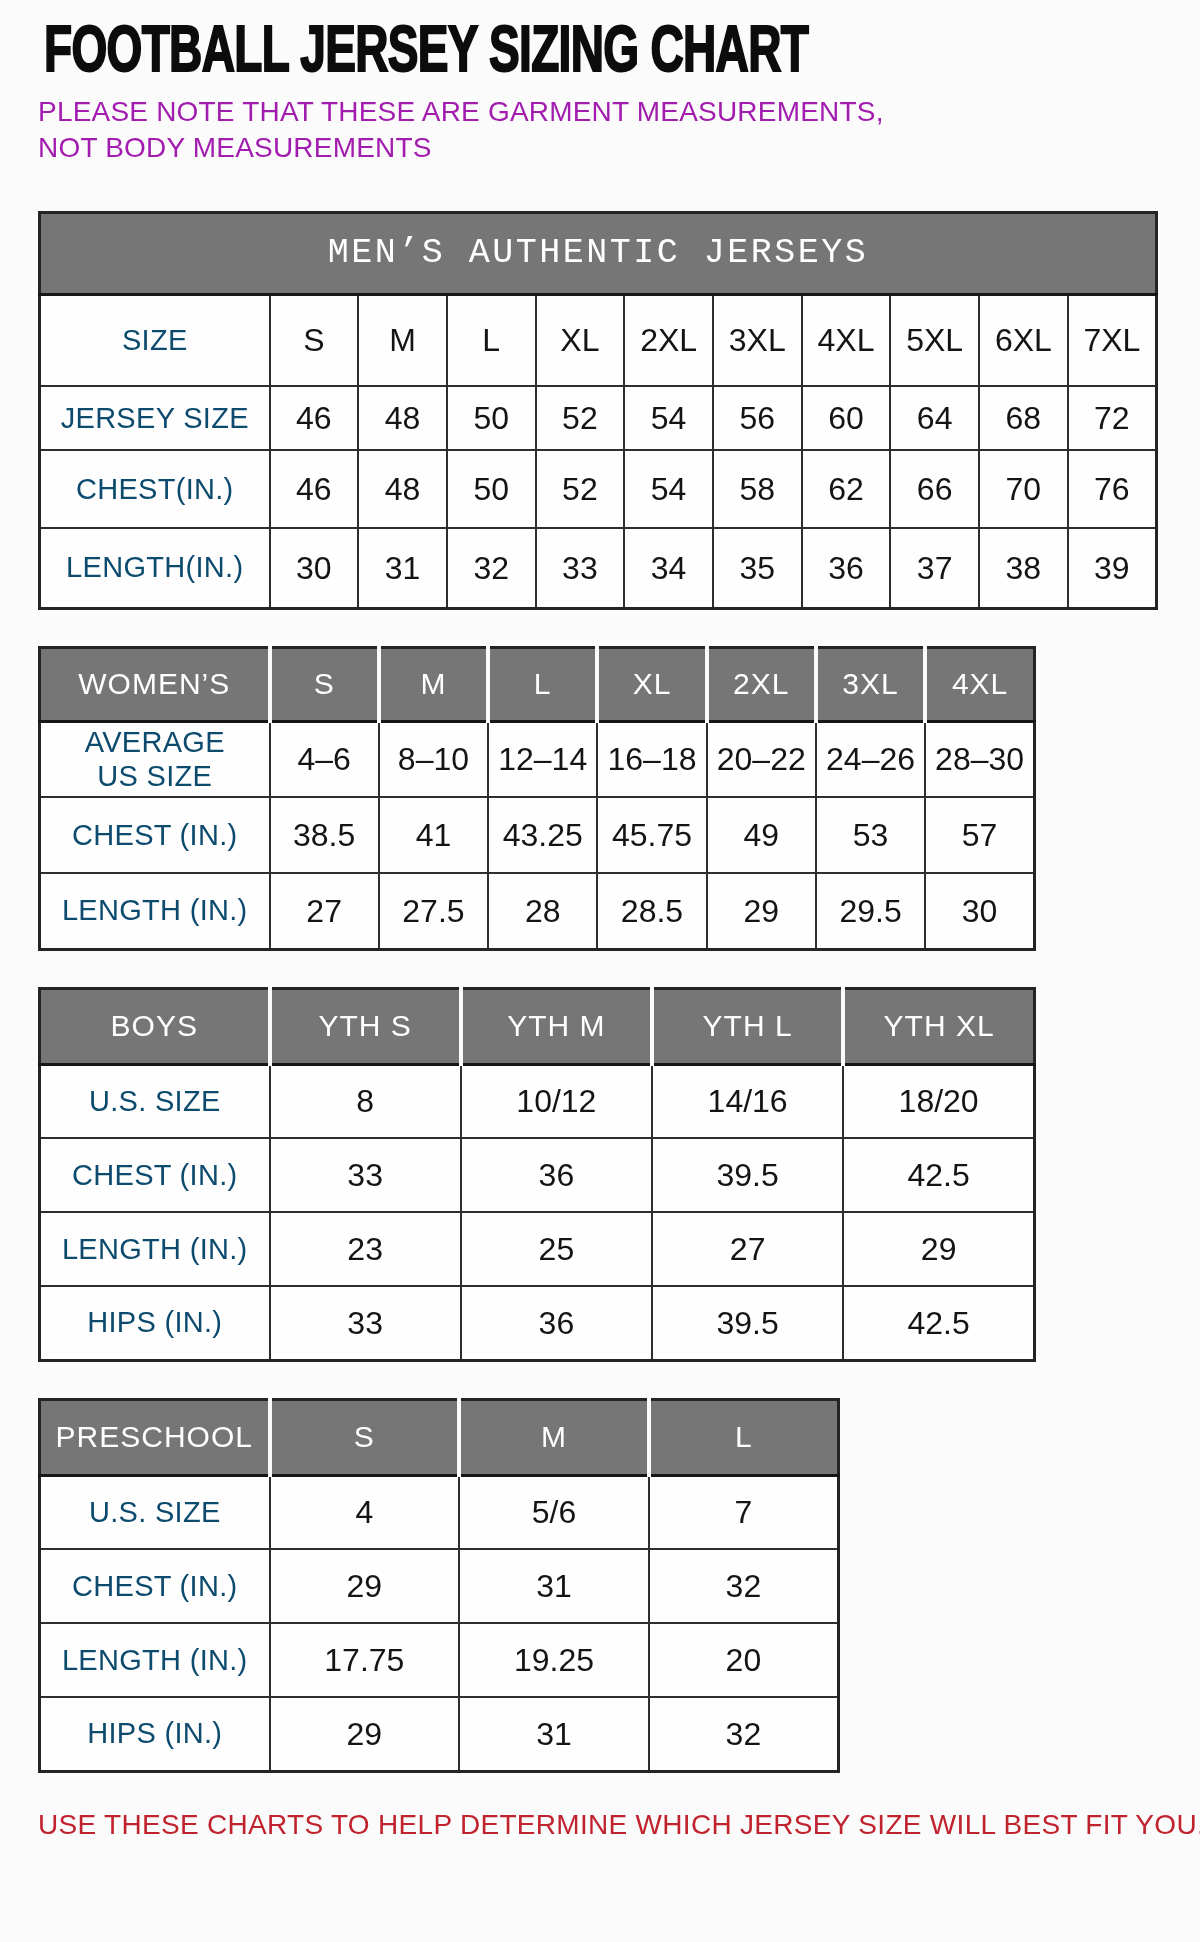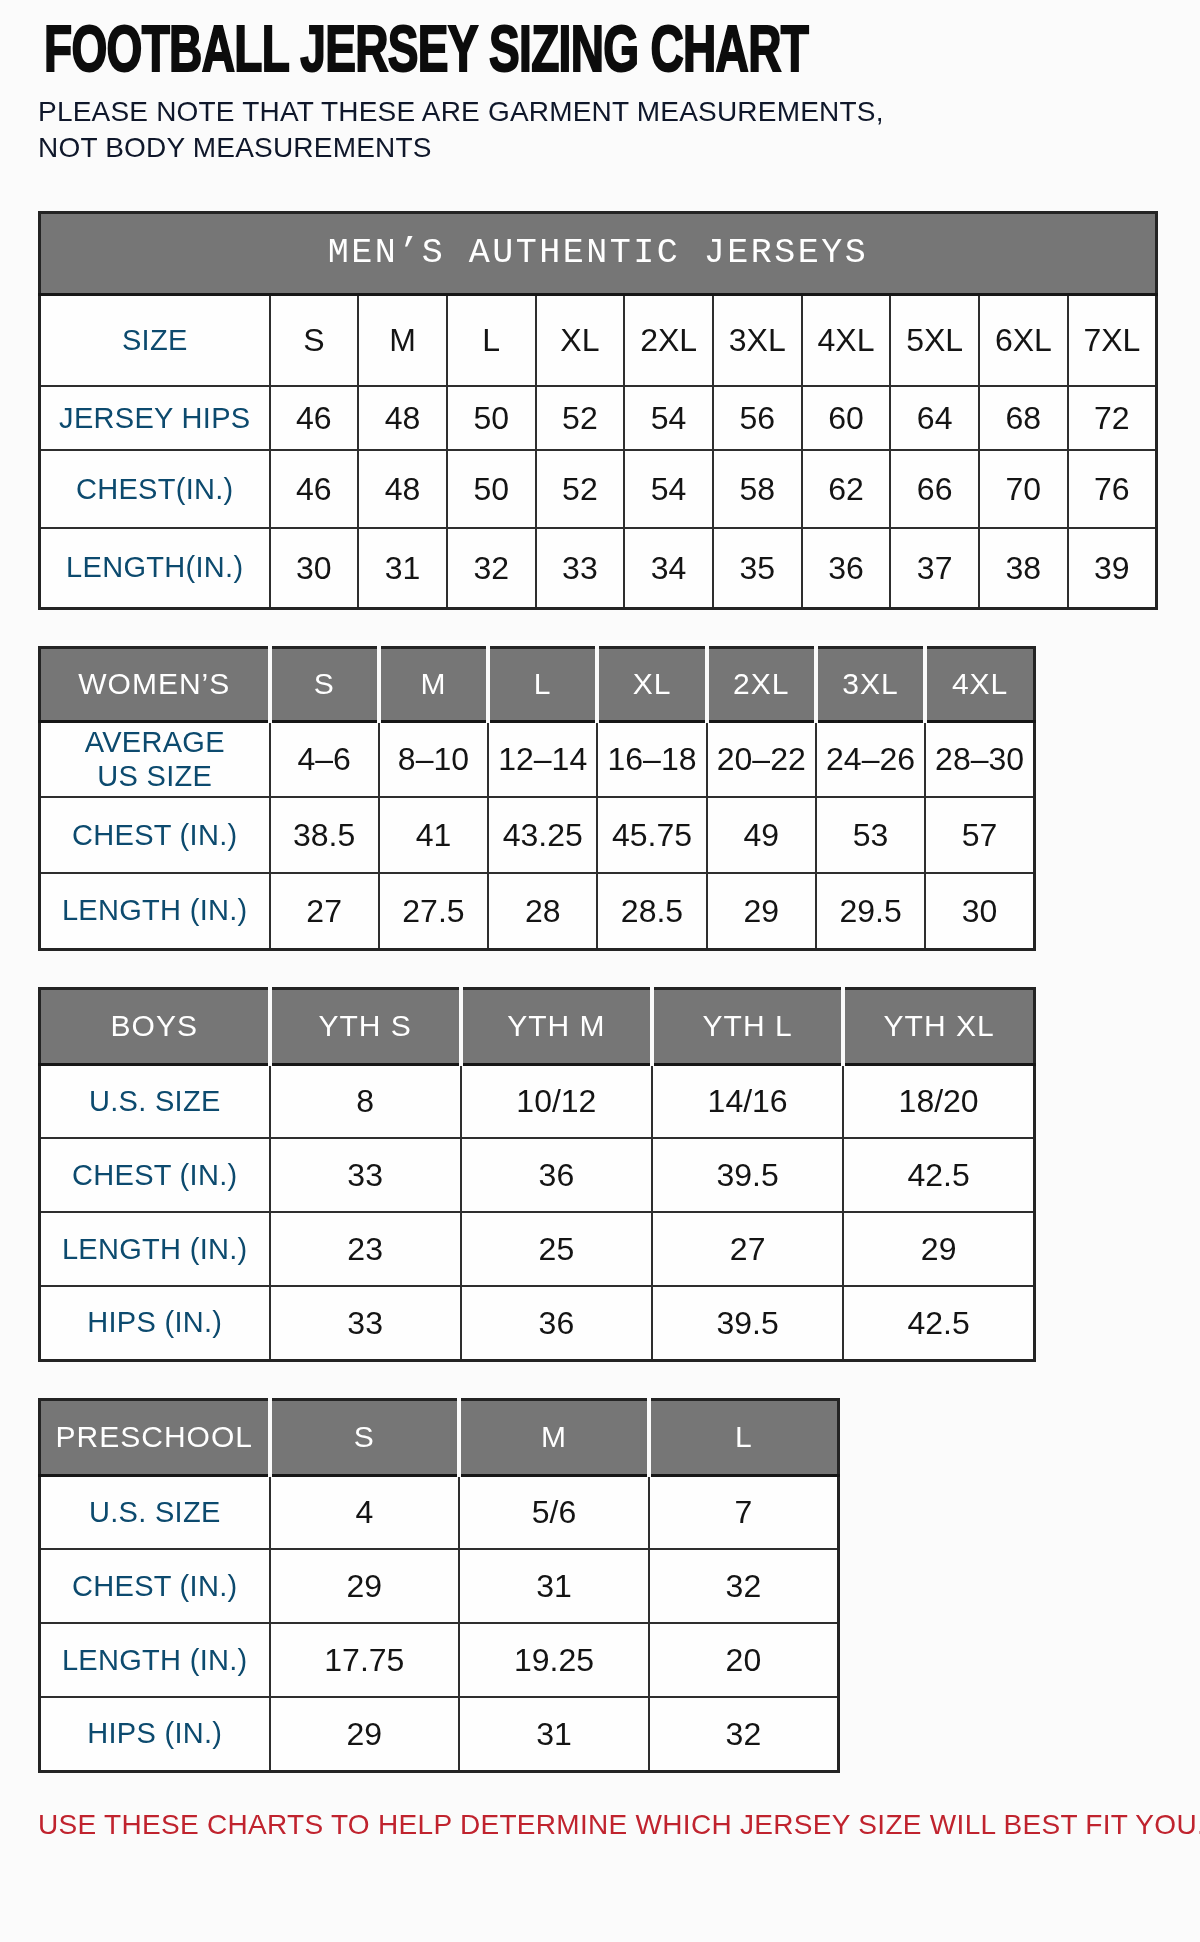--- a/index.html
+++ b/index.html
@@ -32,21 +32,21 @@
     -webkit-text-stroke: 2px #0c0c0c;
     transform: scale(0.72, 1.02);
     transform-origin: left top;
   }
   p.note {
     margin: 0 0 44px 0;
     max-width: 890px;
     font-size: 28px;
     line-height: 1.30;
     letter-spacing: 0.2px;
-    color: #0f172a;
+    color: #a21caf;
   }
   table.tbl {
     border-collapse: collapse;
     table-layout: fixed;
     background: #fefefe;
     border: 3px solid #242424;
     margin: 0 0 36px 0;
   }
   .men       { width: 1120px; }
   .women     { width: 998px;  }
@@ -134,21 +134,21 @@
           <td class="value-cell">L</td>
           <td class="value-cell">XL</td>
           <td class="value-cell">2XL</td>
           <td class="value-cell">3XL</td>
           <td class="value-cell">4XL</td>
           <td class="value-cell">5XL</td>
           <td class="value-cell">6XL</td>
           <td class="value-cell">7XL</td>
         </tr>
         <tr class="data-row row-1">
-          <td class="label-cell">JERSEY HIPS</td>
+          <td class="label-cell">JERSEY SIZE</td>
           <td class="value-cell">46</td>
           <td class="value-cell">48</td>
           <td class="value-cell">50</td>
           <td class="value-cell">52</td>
           <td class="value-cell">54</td>
           <td class="value-cell">56</td>
           <td class="value-cell">60</td>
           <td class="value-cell">64</td>
           <td class="value-cell">68</td>
           <td class="value-cell">72</td>

